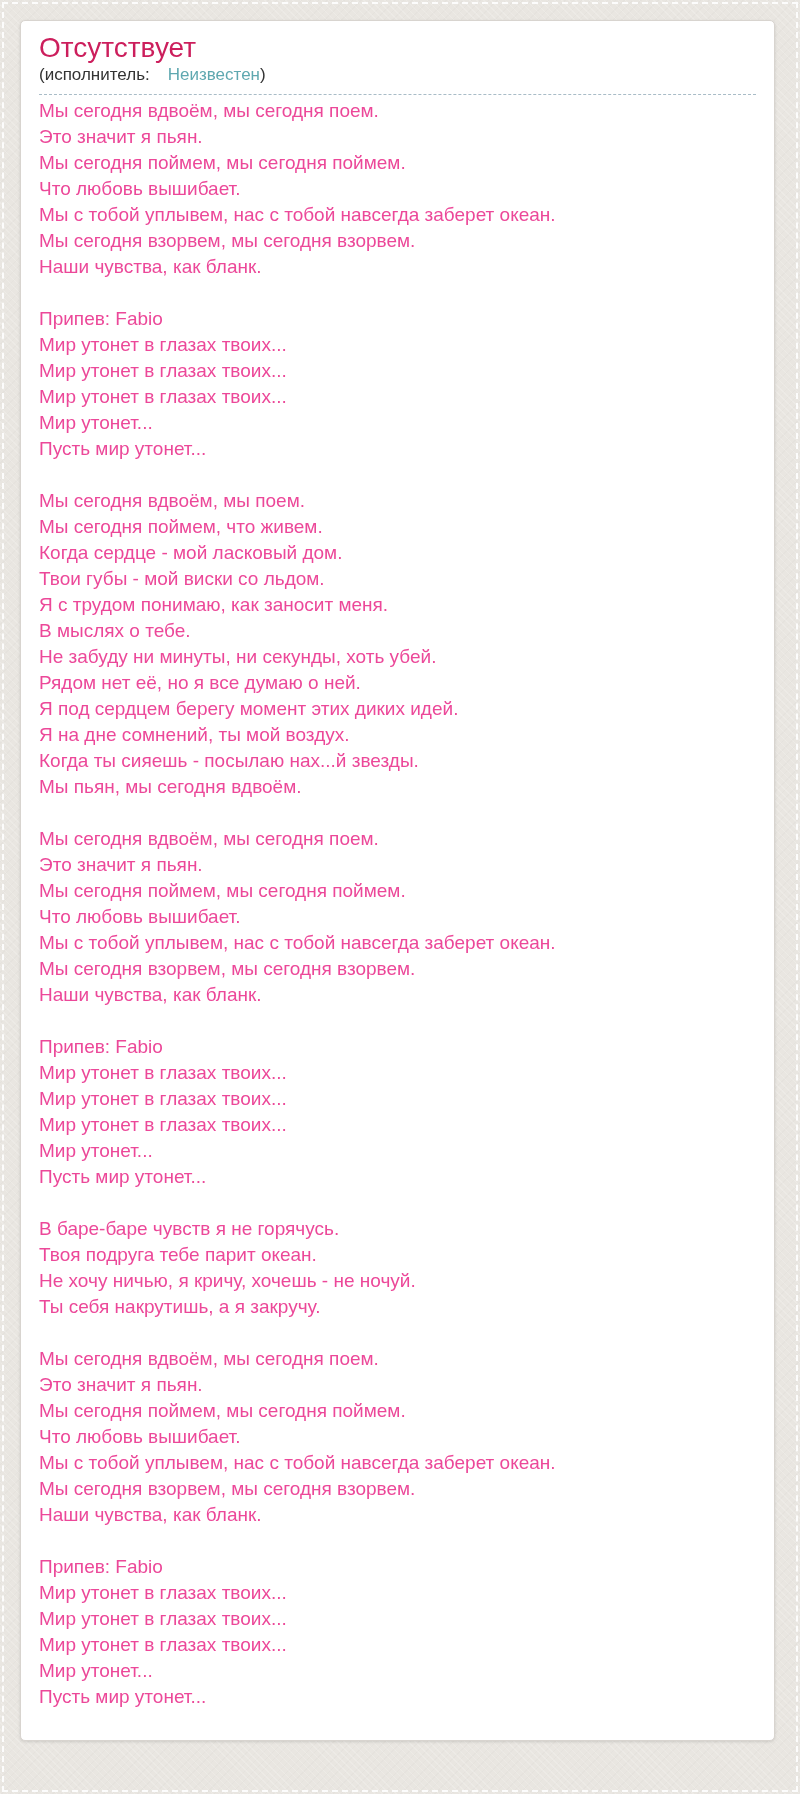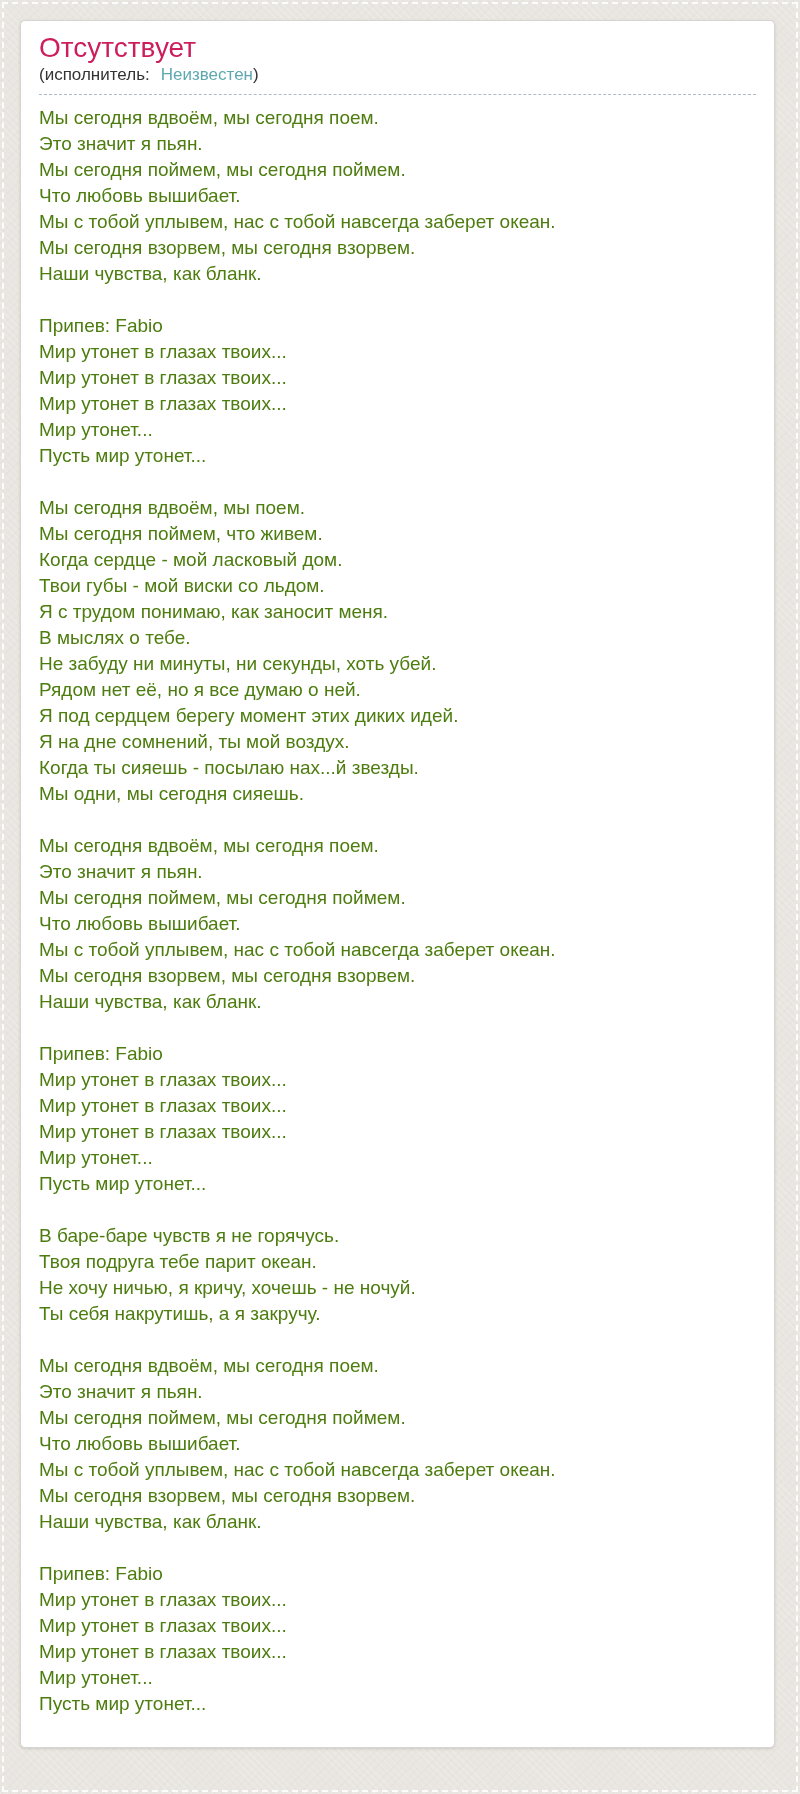--- a/index.html
+++ b/index.html
@@ -42,28 +42,28 @@
   }
   .artist-row {
     font-size: 17px;
     color: #333333;
     line-height: 20px;
     margin-top: 2px;
   }
   .artist-link {
     color: #5fa8b0;
     text-decoration: none;
-    margin-left: 11px;
+    margin-left: 18px;
     cursor: pointer;
   }
   .lyrics {
-    margin-top: 10px;
+    margin-top: 3px;
     font-size: 19px;
     line-height: 26px;
-    color: #4d7c0f;
+    color: #ec4899;
   }
   .lyric-line { white-space: pre-wrap; }
   .lyric-gap { height: 26px; }
 </style>
 </head>
 <body>
 
 <div class="page-frame"></div>
 
 <div class="card">
@@ -94,21 +94,21 @@
       <div class="lyric-line">Мы сегодня поймем, что живем.</div>
       <div class="lyric-line">Когда сердце - мой ласковый дом.</div>
       <div class="lyric-line">Твои губы - мой виски со льдом.</div>
       <div class="lyric-line">Я с трудом понимаю, как заносит меня.</div>
       <div class="lyric-line">В мыслях о тебе.</div>
       <div class="lyric-line">Не забуду ни минуты, ни секунды, хоть убей.</div>
       <div class="lyric-line">Рядом нет её, но я все думаю о ней.</div>
       <div class="lyric-line">Я под сердцем берегу момент этих диких идей.</div>
       <div class="lyric-line">Я на дне сомнений, ты мой воздух.</div>
       <div class="lyric-line">Когда ты сияешь - посылаю нах...й звезды.</div>
-      <div class="lyric-line">Мы одни, мы сегодня сияешь.</div>
+      <div class="lyric-line">Мы пьян, мы сегодня вдвоём.</div>
       <div class="lyric-gap"></div>
       <div class="lyric-line">Мы сегодня вдвоём, мы сегодня поем.</div>
       <div class="lyric-line">Это значит я пьян.</div>
       <div class="lyric-line">Мы сегодня поймем, мы сегодня поймем.</div>
       <div class="lyric-line">Что любовь вышибает.</div>
       <div class="lyric-line">Мы с тобой уплывем, нас с тобой навсегда заберет океан.</div>
       <div class="lyric-line">Мы сегодня взорвем, мы сегодня взорвем.</div>
       <div class="lyric-line">Наши чувства, как бланк.</div>
       <div class="lyric-gap"></div>
       <div class="lyric-line">Припев: Fabio</div>

